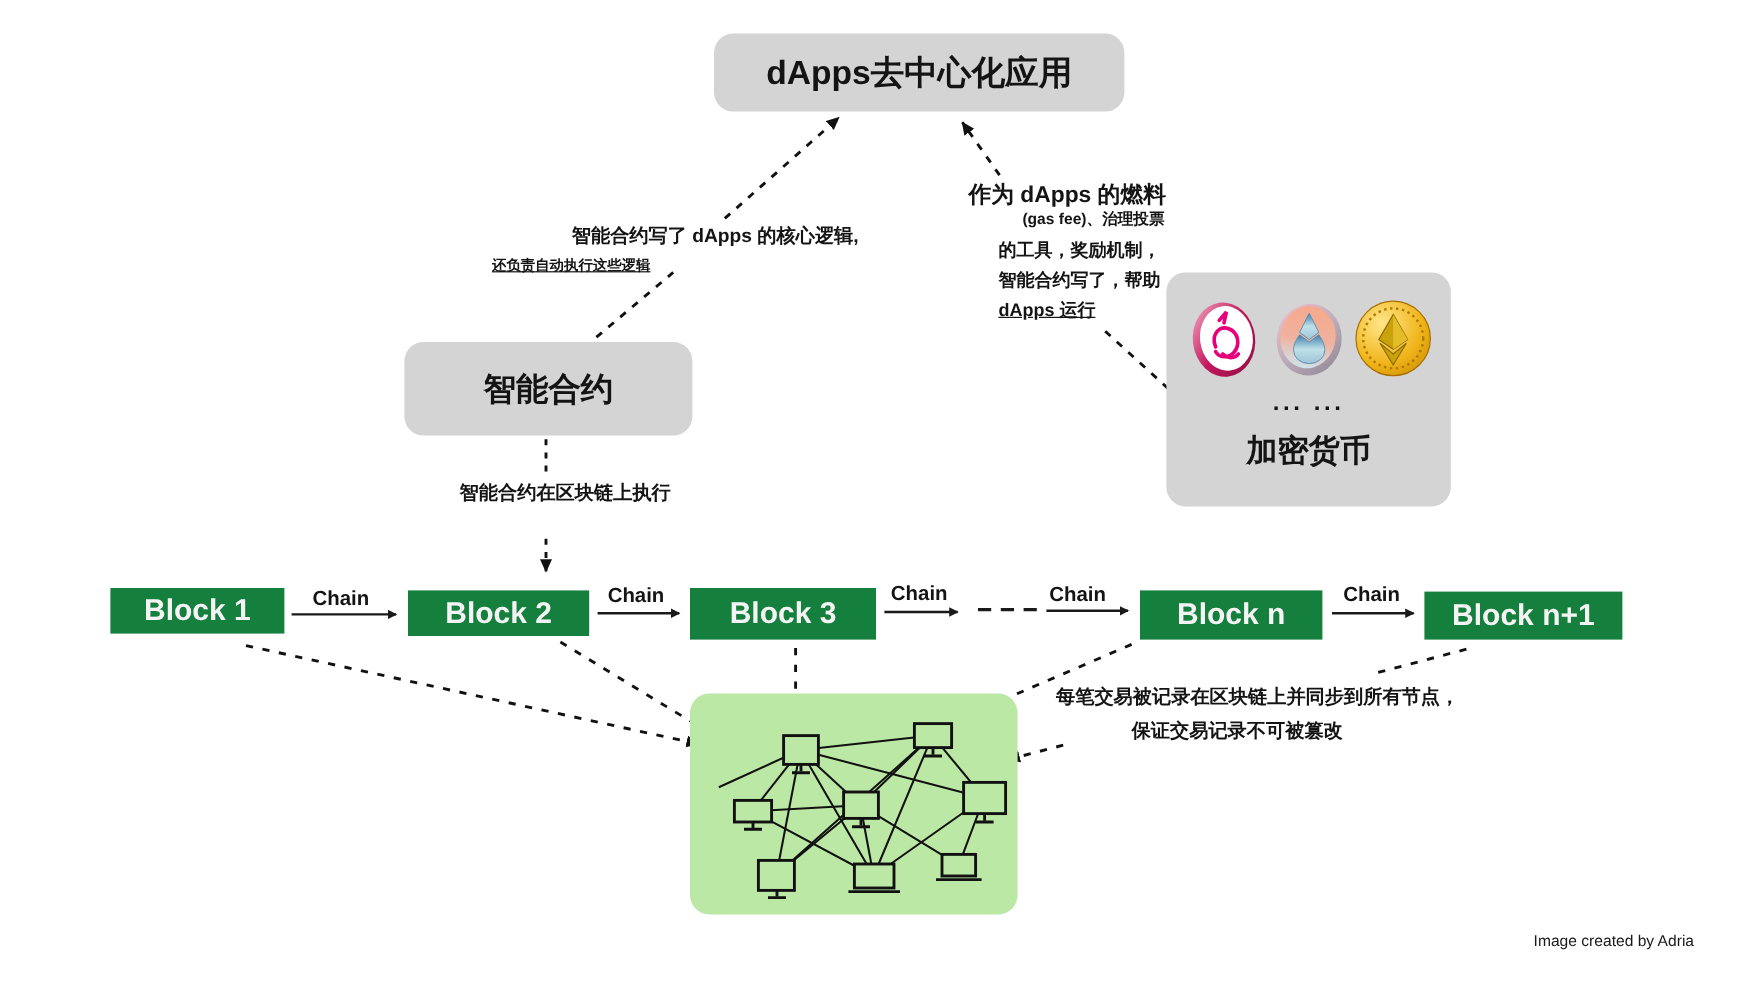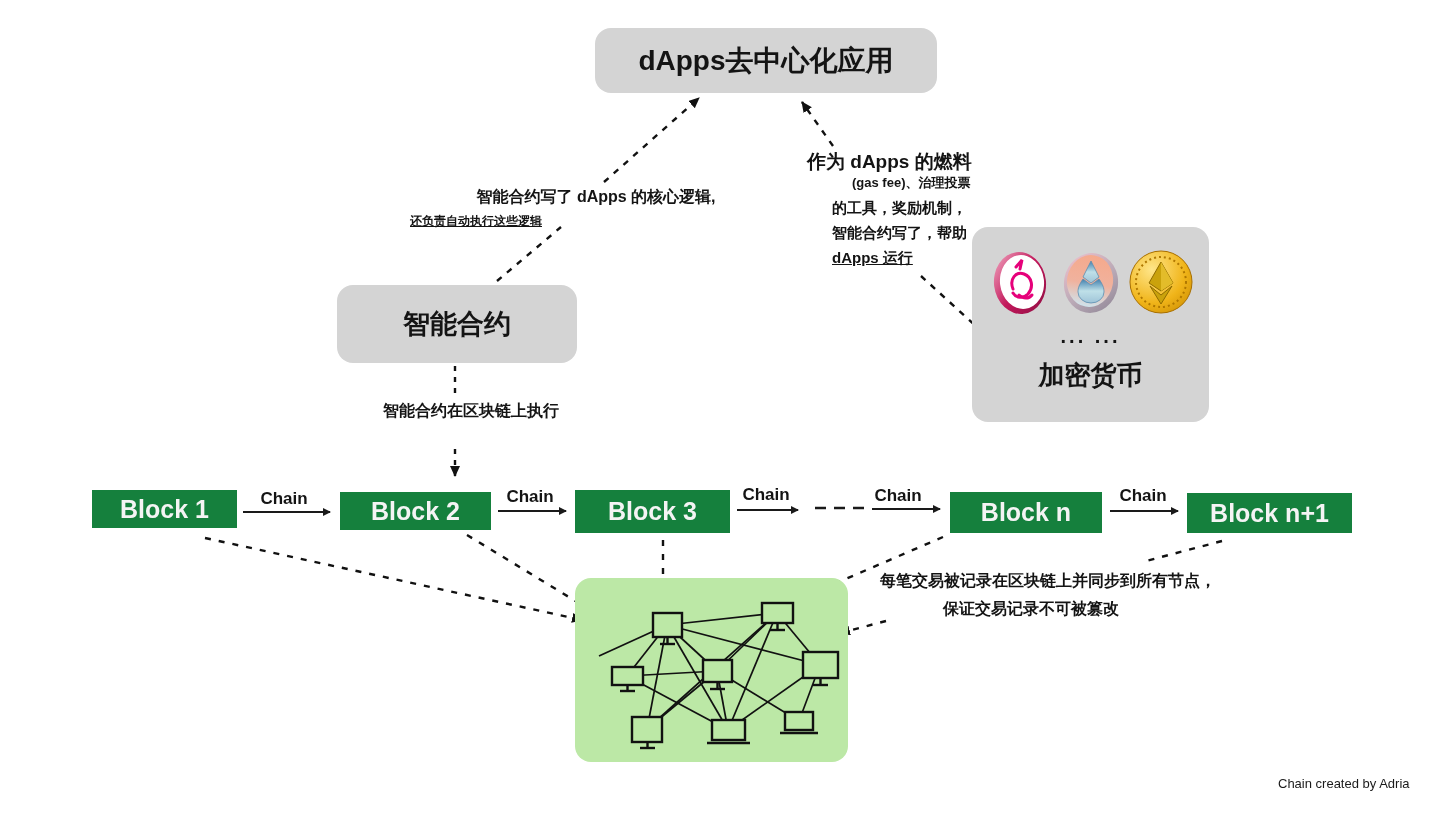--- a/index.html
+++ b/index.html
@@ -268,15 +268,15 @@
             <line x1="132" y1="165" x2="175" y2="165"></line>
           </g>
         <g>
             <rect x="210" y="134" width="28" height="18"></rect>
             <line x1="205" y1="155" x2="243" y2="155"></line>
           </g>
       </g>
     </svg>
   </div>
 
-  <div id="credit">Chain created by Adria</div>
+  <div id="credit">Image created by Adria</div>
 
 </div>
 
 </body></html>

